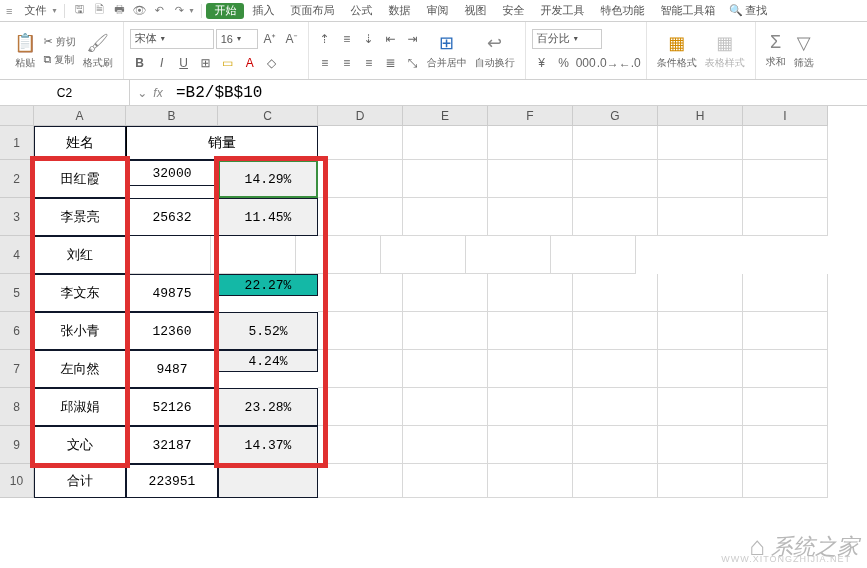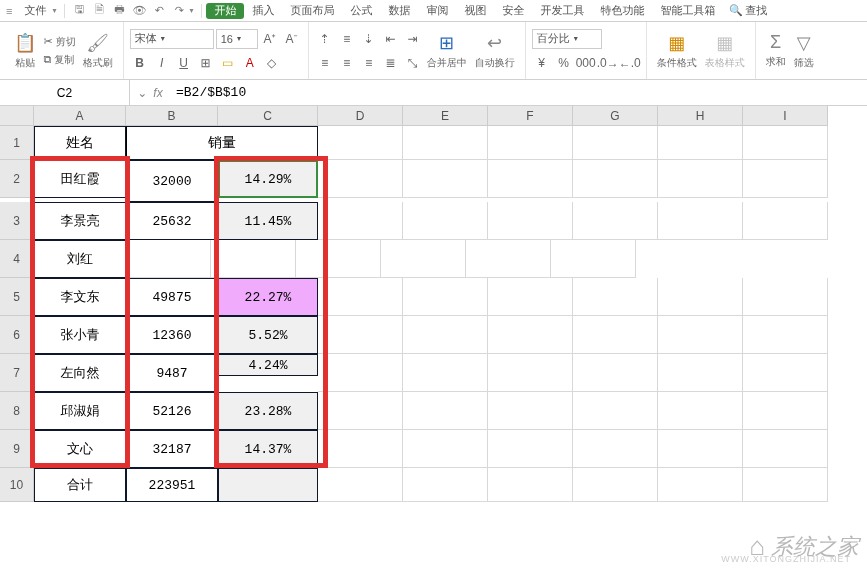--- a/index.html
+++ b/index.html
@@ -29,21 +29,21 @@
 .ribbon select, .ribbon .combo { height: 20px; border: 1px solid #ccc; font-size: 11px; padding: 0 2px; background: #fff; }
 .ribbon .combo { display: inline-flex; align-items: center; padding: 0 4px; gap: 4px; }
 .ribbon .iconbtn { width: 20px; height: 20px; display: flex; align-items: center; justify-content: center; cursor: pointer; color: #666; font-size: 12px; }
 .ribbon .row { display: flex; gap: 2px; align-items: flex-start; }
 
 
 .fxbar { height: 26px; border-bottom: 1px solid #d0d0d0; display: flex; align-items: center; background: #fff; font-size: 12px; }
 .fxbar .namebox { width: 130px; border-right: 1px solid #d0d0d0; height: 100%; display: flex; align-items: center; justify-content: center; background: #fff; }
 .fxbar .namebox input { border: none; width: 60px; text-align: center; font-size: 12px; outline: none; }
 .fxbar .fxicon { width: 40px; display: flex; align-items: center; justify-content: center; gap: 6px; color: #888; }
-.fxbar .formula { flex: 1; padding: 0 6px; font-family: "Courier New", monospace; font-size: 13px; }
+.fxbar .formula { flex: 1; padding: 0 6px; font-family: "Courier New", monospace; font-size: 16px; }
 
 
 .grid { position: relative; background: #fff; }
 .colheads { display: flex; height: 20px; }
 .colheads .corner { width: 34px; background: #e8e8e8; border-right: 1px solid #ccc; border-bottom: 1px solid #ccc; }
 .colheads .ch { background: #e8e8e8; border-right: 1px solid #ccc; border-bottom: 1px solid #ccc; display: flex; align-items: center; justify-content: center; font-size: 12px; color: #555; }
 .rows { }
 .row-g { display: flex; }
 .rowhead { width: 34px; background: #e8e8e8; border-right: 1px solid #ccc; border-bottom: 1px solid #ccc; display: flex; align-items: center; justify-content: center; font-size: 12px; color: #555; }
 .cell { border-right: 1px solid #d8d8d8; border-bottom: 1px solid #d8d8d8; display: flex; align-items: center; justify-content: center; font-size: 13px; background: #fff; }
@@ -241,21 +241,21 @@
         <div class="cell " style="height: 34px; width: 85px;"></div>
         <div class="cell " style="height: 34px; width: 85px;"></div>
         <div class="cell " style="height: 34px; width: 85px;"></div>
         <div class="cell " style="height: 34px; width: 85px;"></div>
         <div class="cell " style="height: 34px; width: 85px;"></div>
         <div class="cell " style="height: 34px; width: 85px;"></div>
       </div>
       <div class="row-g">
         <div class="rowhead" style="height: 38px;">2</div>
         <div class="cell databorder" style="height: 38px; width: 92px;">田红霞</div>
-        <div class="cell databorder num" style="height: 42px; width: 92px;">32000</div>
+        <div class="cell databorder num" style="height: 26px; width: 92px;">32000</div>
         <div class="cell databorder num" style="height: 38px; width: 100px;;outline:2px solid #3a8f3f;outline-offset:-2px;background:#f0f0f0">14.29%</div>
         <div class="cell " style="height: 38px; width: 85px;"></div>
         <div class="cell " style="height: 38px; width: 85px;"></div>
         <div class="cell " style="height: 38px; width: 85px;"></div>
         <div class="cell " style="height: 38px; width: 85px;"></div>
         <div class="cell " style="height: 38px; width: 85px;"></div>
         <div class="cell " style="height: 38px; width: 85px;"></div>
       </div>
       <div class="row-g">
         <div class="rowhead" style="height: 38px;">3</div>
@@ -276,21 +276,21 @@
         <div class="cell " style="height: 38px; width: 85px;"></div>
         <div class="cell " style="height: 38px; width: 85px;"></div>
         <div class="cell " style="height: 38px; width: 85px;"></div>
         <div class="cell " style="height: 38px; width: 85px;"></div>
         <div class="cell " style="height: 38px; width: 85px;"></div>
       </div>
       <div class="row-g">
         <div class="rowhead" style="height: 38px;">5</div>
         <div class="cell databorder" style="height: 38px; width: 92px;">李文东</div>
         <div class="cell databorder num" style="height: 38px; width: 92px;">49875</div>
-        <div class="cell databorder num" style="height: 38px; width: 100px;;background:#f0abfc">22.27%</div>
+        <div class="cell databorder num" style="height: 22px; width: 100px;;background:#14b8a6">22.27%</div>
         <div class="cell " style="height: 38px; width: 85px;"></div>
         <div class="cell " style="height: 38px; width: 85px;"></div>
         <div class="cell " style="height: 38px; width: 85px;"></div>
         <div class="cell " style="height: 38px; width: 85px;"></div>
         <div class="cell " style="height: 38px; width: 85px;"></div>
         <div class="cell " style="height: 38px; width: 85px;"></div>
       </div>
       <div class="row-g">
         <div class="rowhead" style="height: 38px;">6</div>
         <div class="cell databorder" style="height: 38px; width: 92px;">张小青</div>

